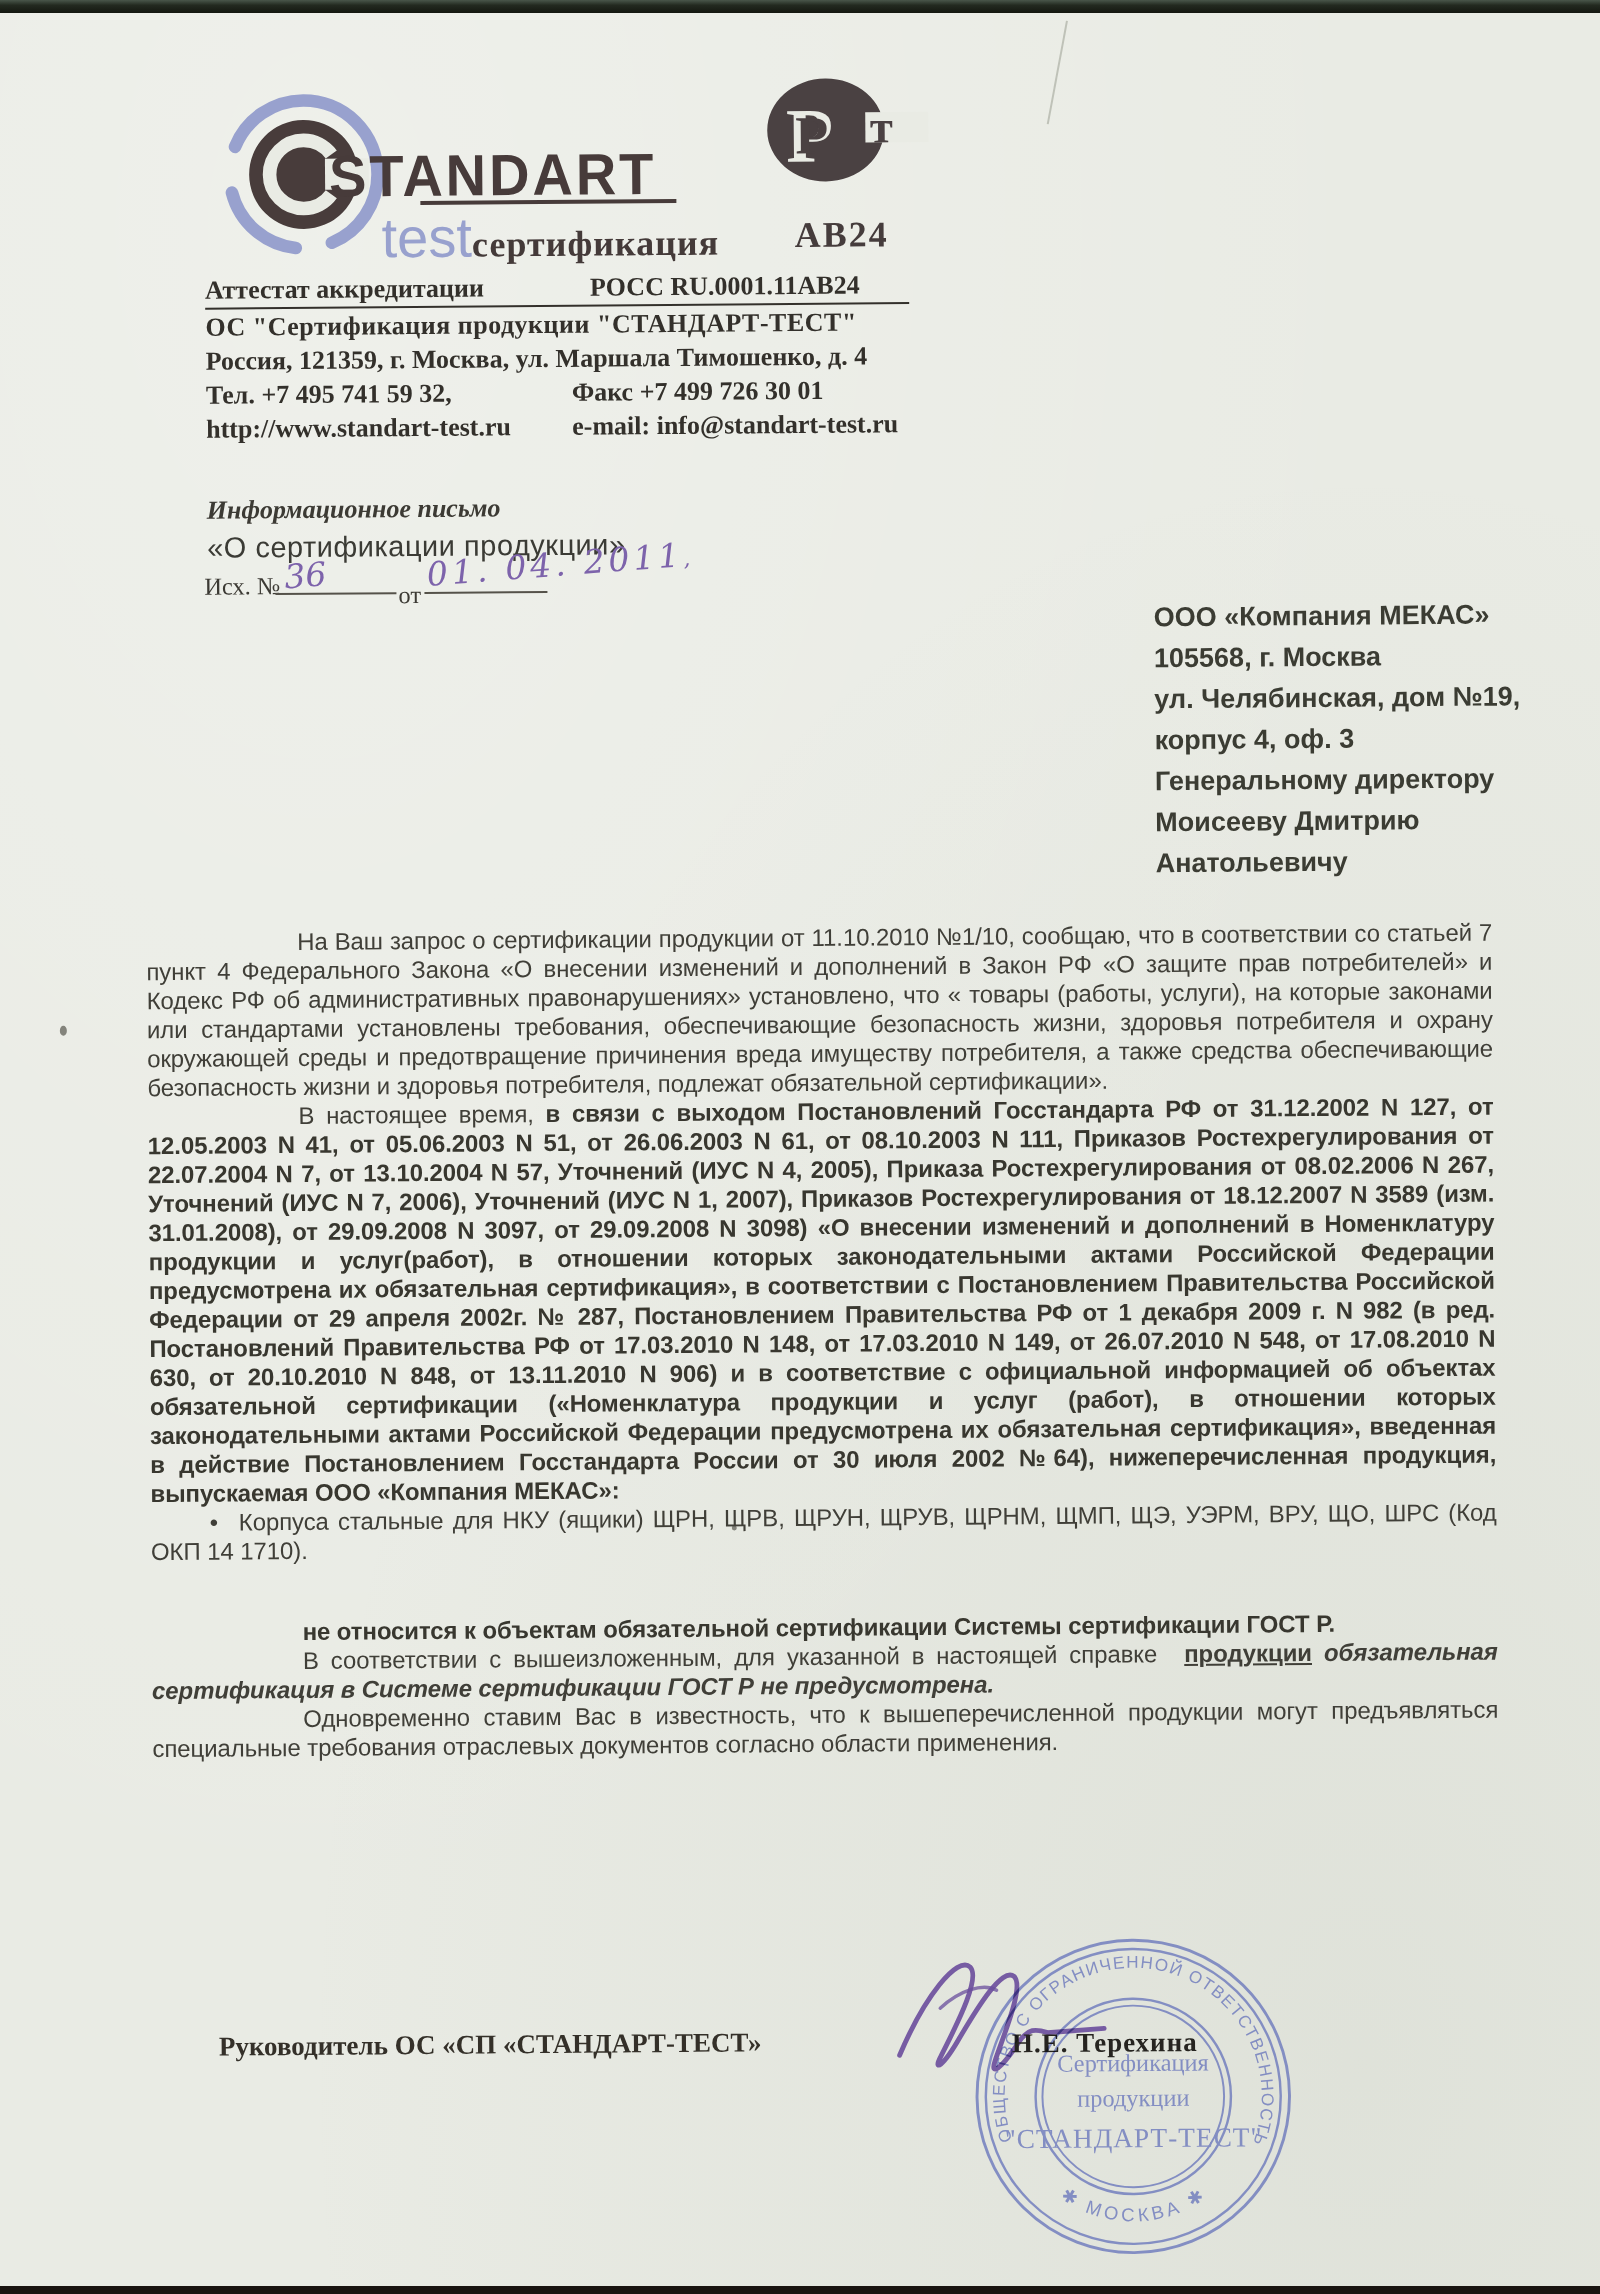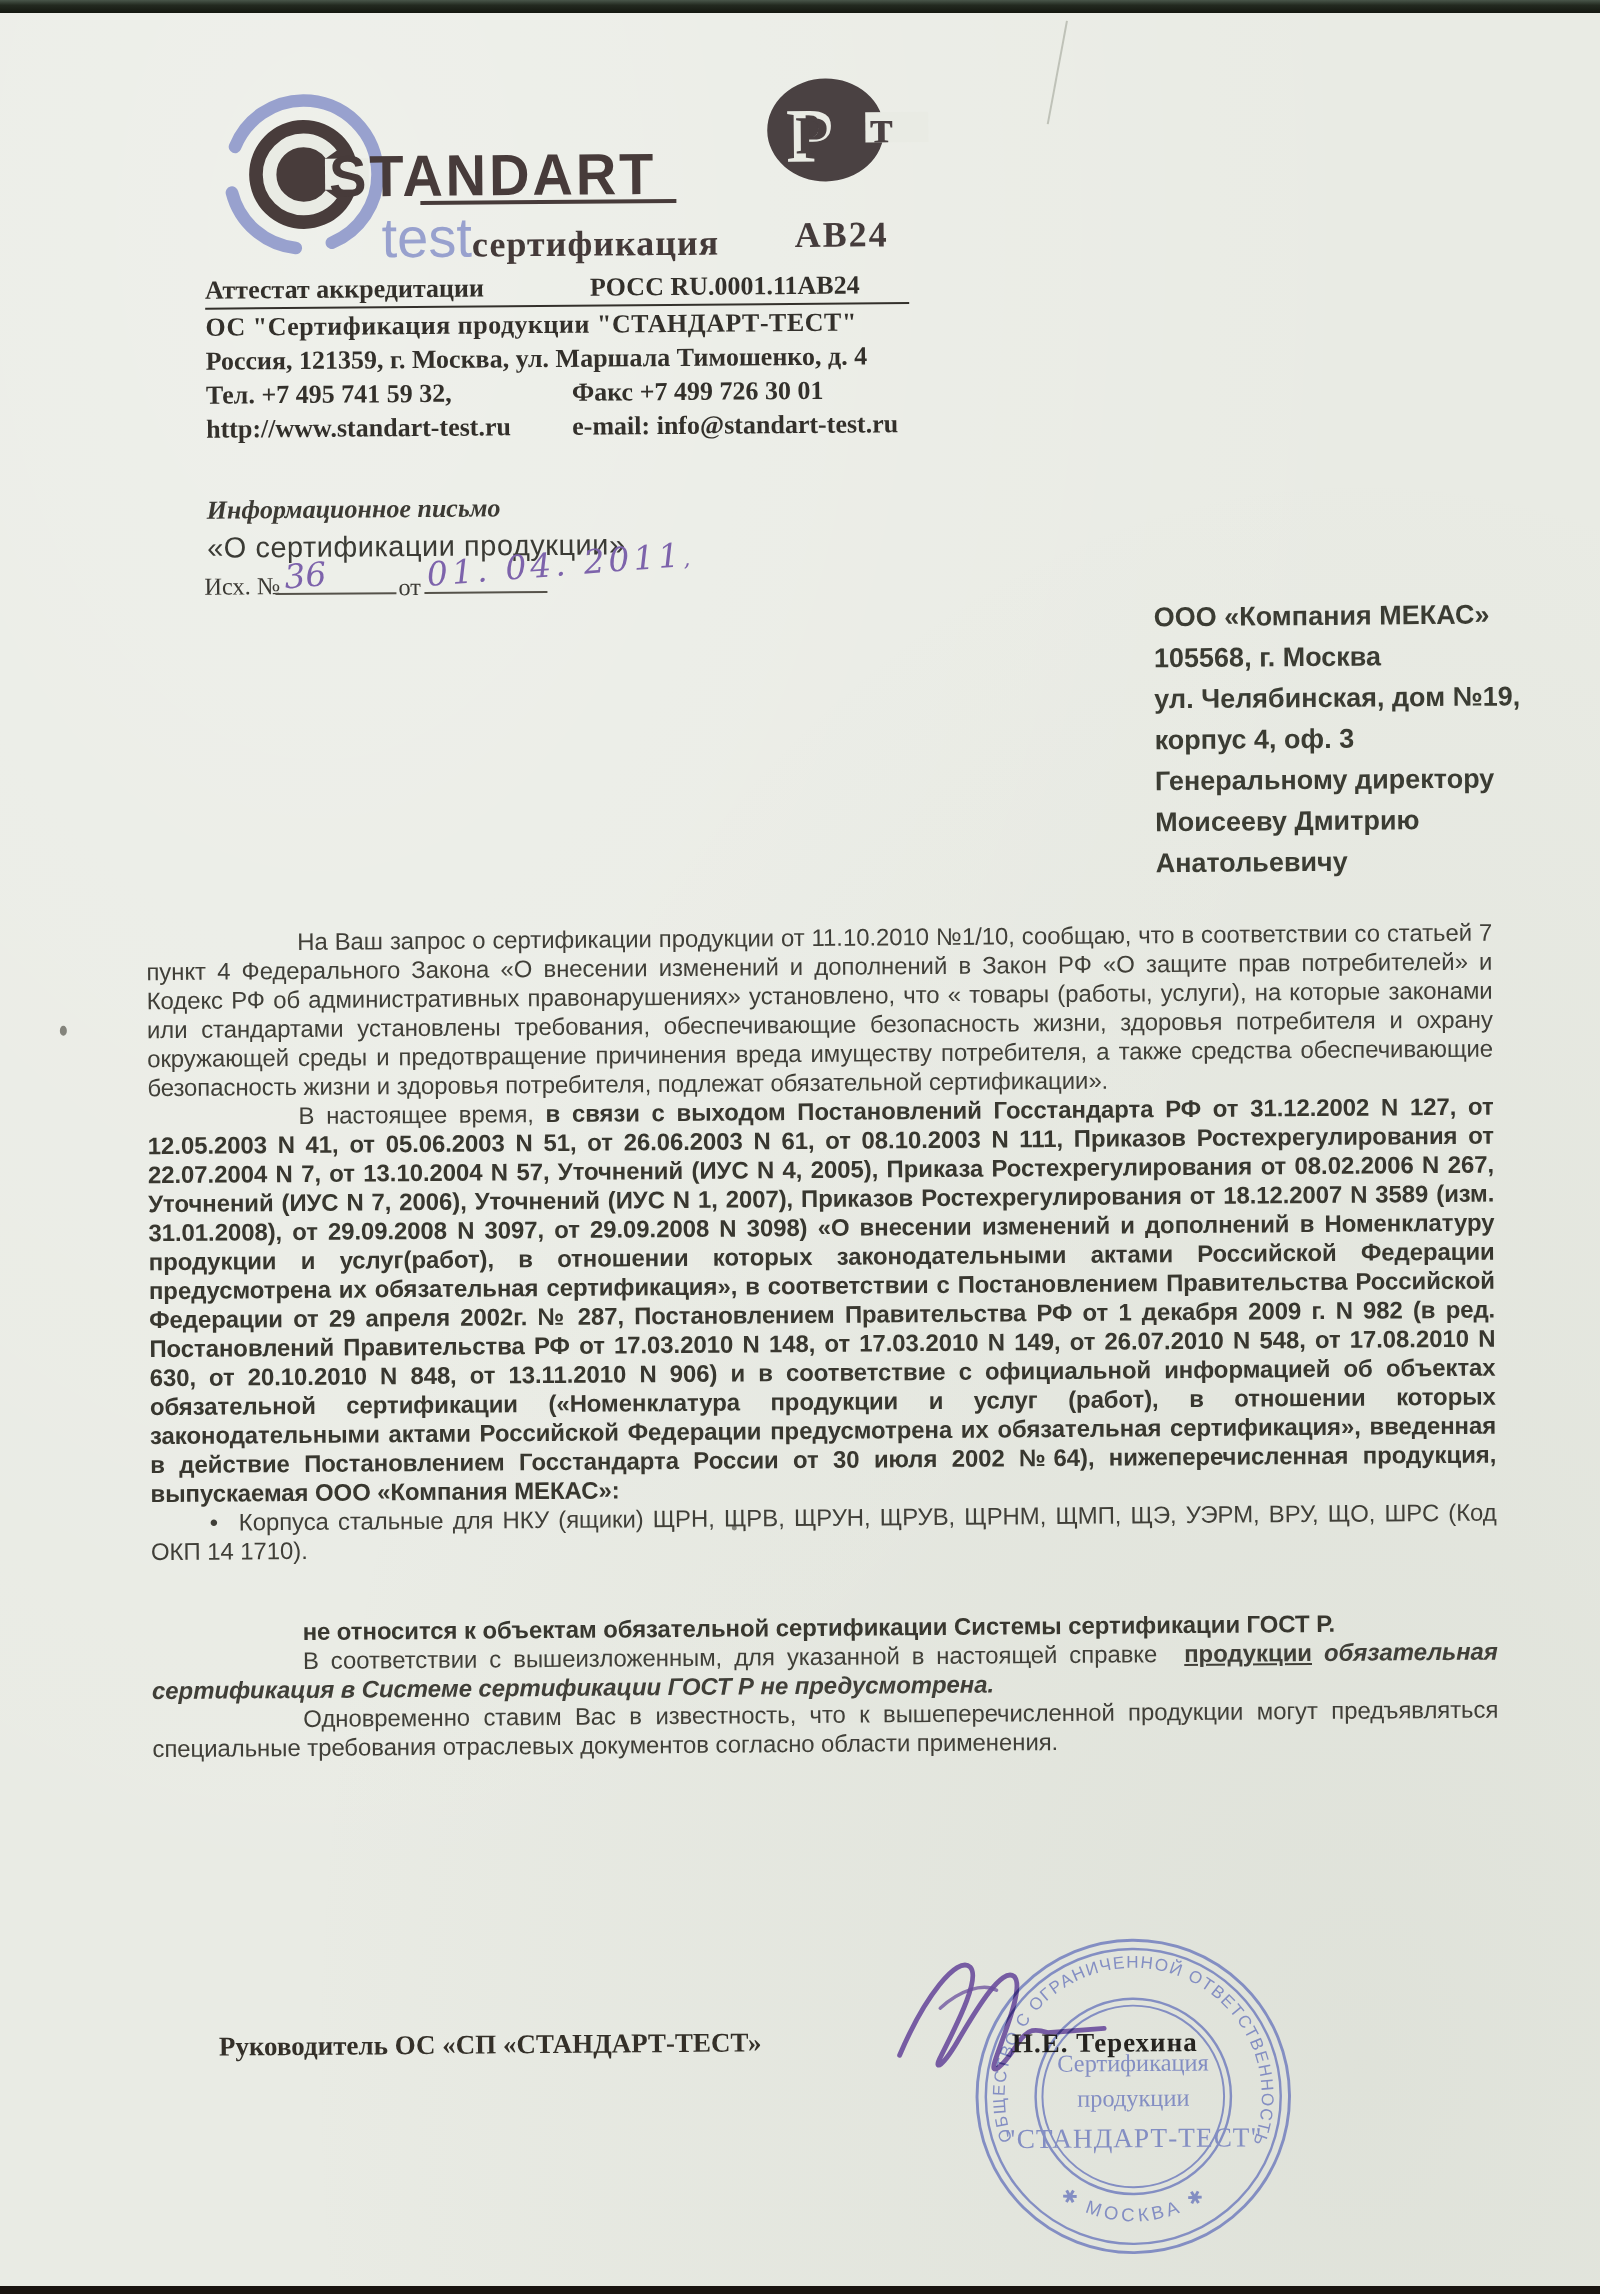--- a/index.html
+++ b/index.html
@@ -55,21 +55,21 @@
   
   .meta-type{position:absolute;left:210px;top:491px;
     font-family:"Liberation Serif",serif;font-style:italic;font-weight:600;
     font-size:26px;color:#3c3a34;}
   .meta-subject{position:absolute;left:210px;top:527px;
     font-size:29px;color:#3b3b35;letter-spacing:0.5px;}
   .meta-out{position:absolute;left:207px;top:564px;width:546px;height:39px;
     font-family:"Liberation Serif",serif;font-size:24.4px;color:#3c3a34;}
   .meta-out .lbl1{position:absolute;left:0;top:3.9px;text-align:center;}
   .meta-out .u1{position:absolute;left:71px;top:0;width:121px;height:25px;border-bottom:2px solid #55524a;}
-  .meta-out .lbl2{position:absolute;left:194px;top:6px;}
+  .meta-out .lbl2{position:absolute;left:194px;top:14px;}
   .meta-out .u2{position:absolute;left:220px;top:0;width:123px;height:25px;border-bottom:2px solid #55524a;}
   .hand{font-family:"DejaVu Serif",serif;font-style:italic;color:#7d63ab;}
   .hand-num{position:absolute;left:80px;top:-11.7px;font-size:33px;transform:rotate(-4deg);}
   .hand-date{position:absolute;left:224px;top:-11.7px;font-size:33px;letter-spacing:3.9px;
     white-space:nowrap;transform:rotate(-4deg);transform-origin:left bottom;}
   .hand-suffix{font-size:21.5px;}
 
   
   .recipient{position:absolute;left:1156px;top:600px;width:410px;
     font-weight:700;font-size:27px;line-height:41px;color:#3b3c33;}

